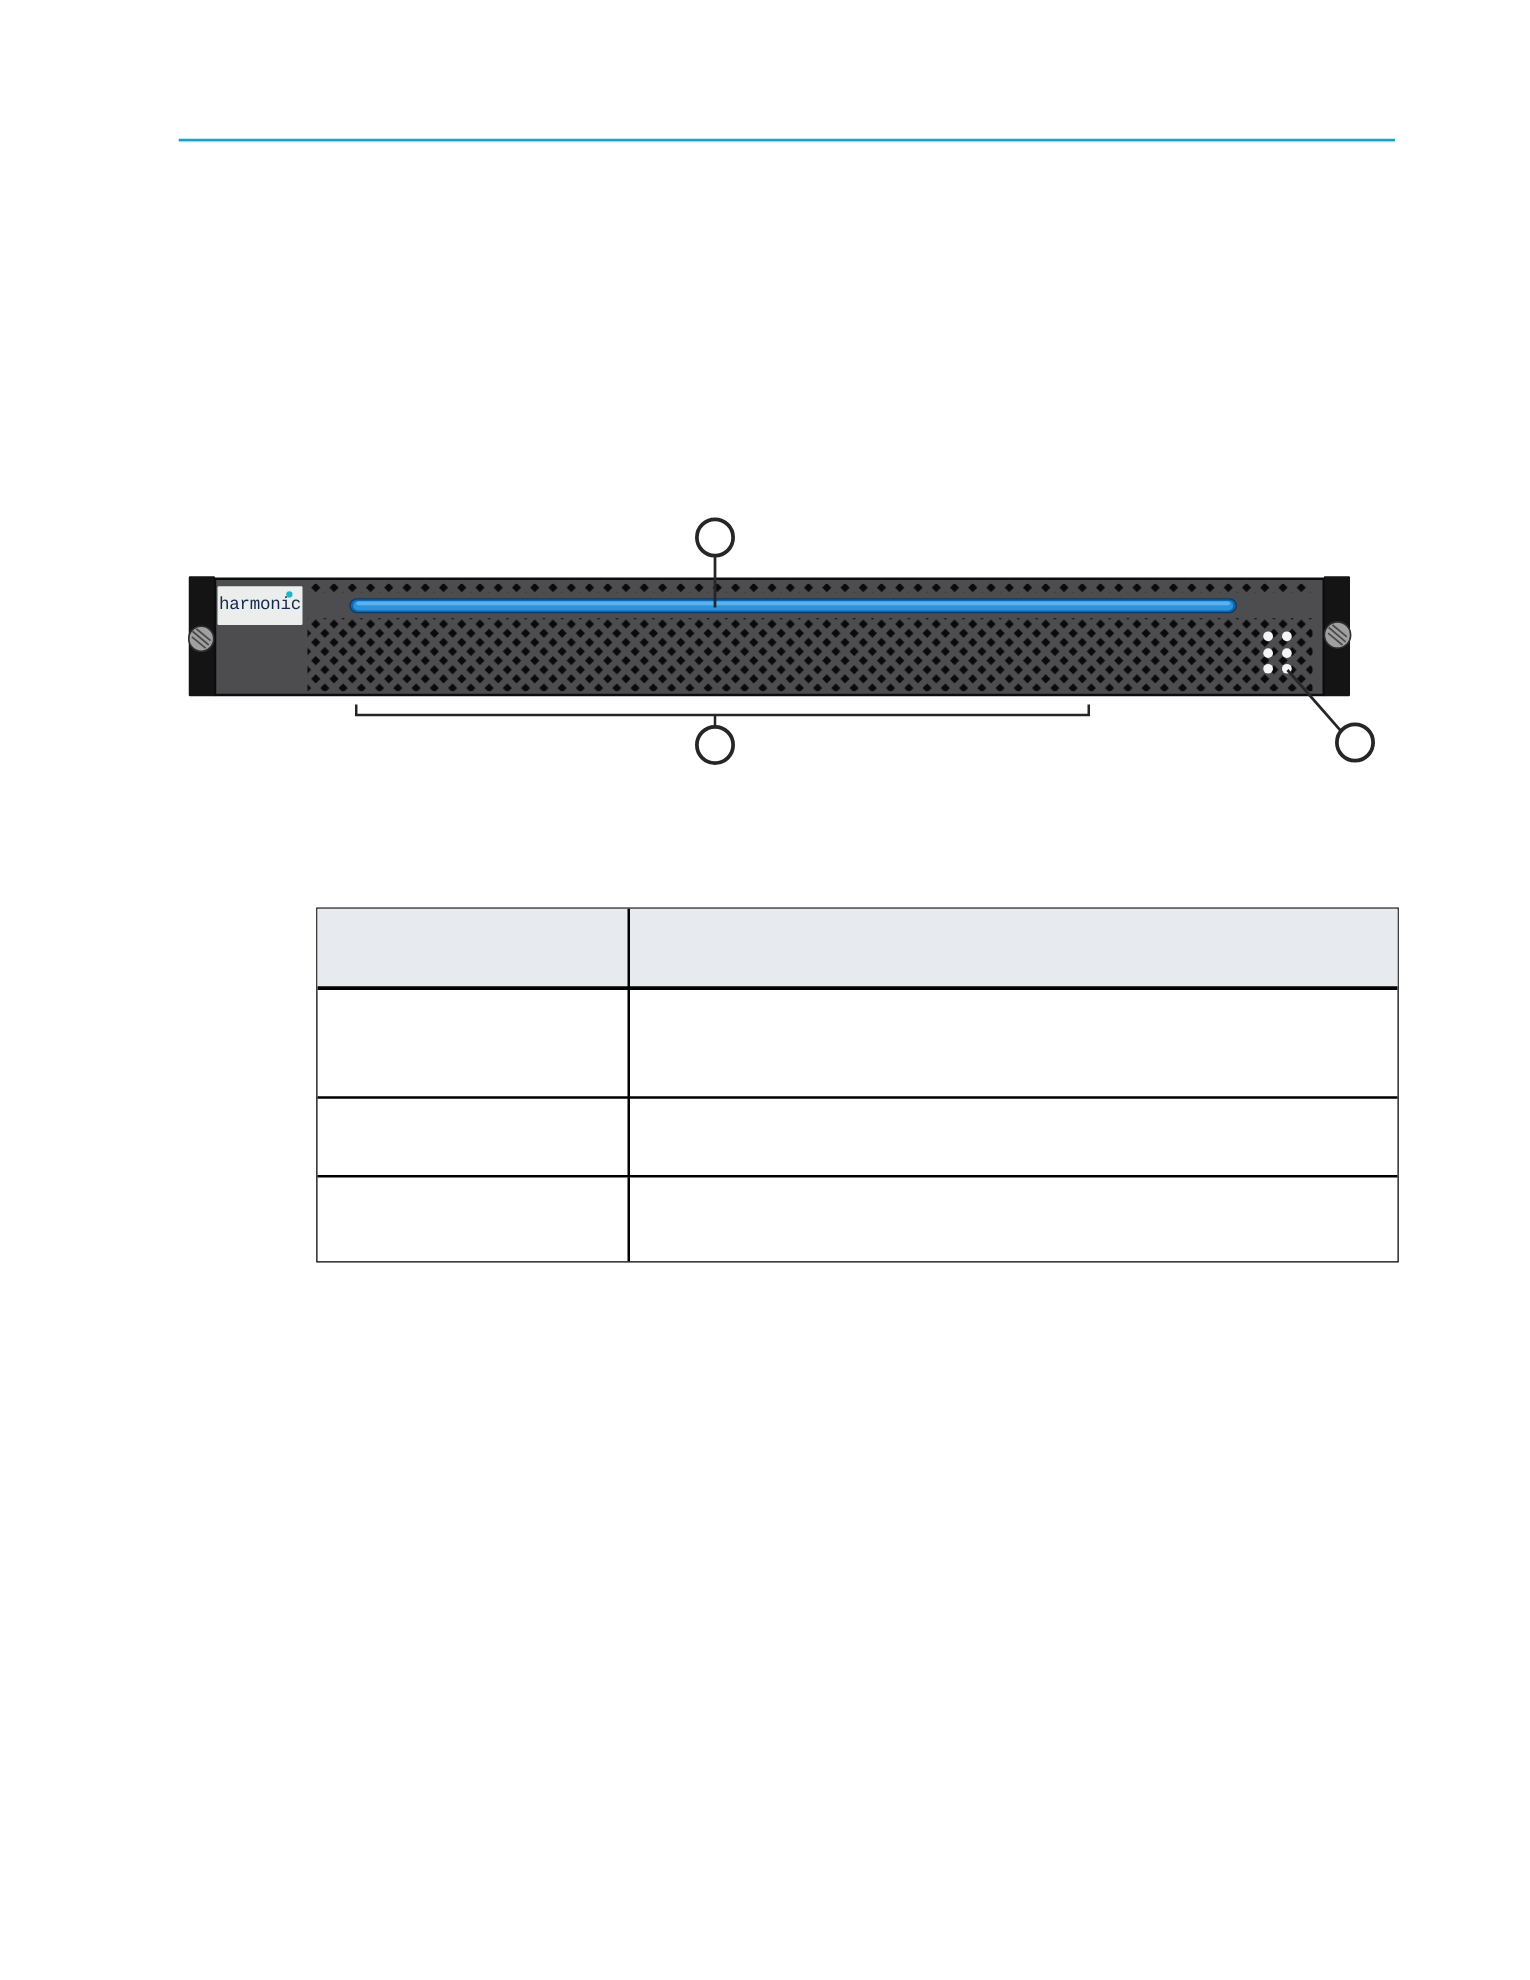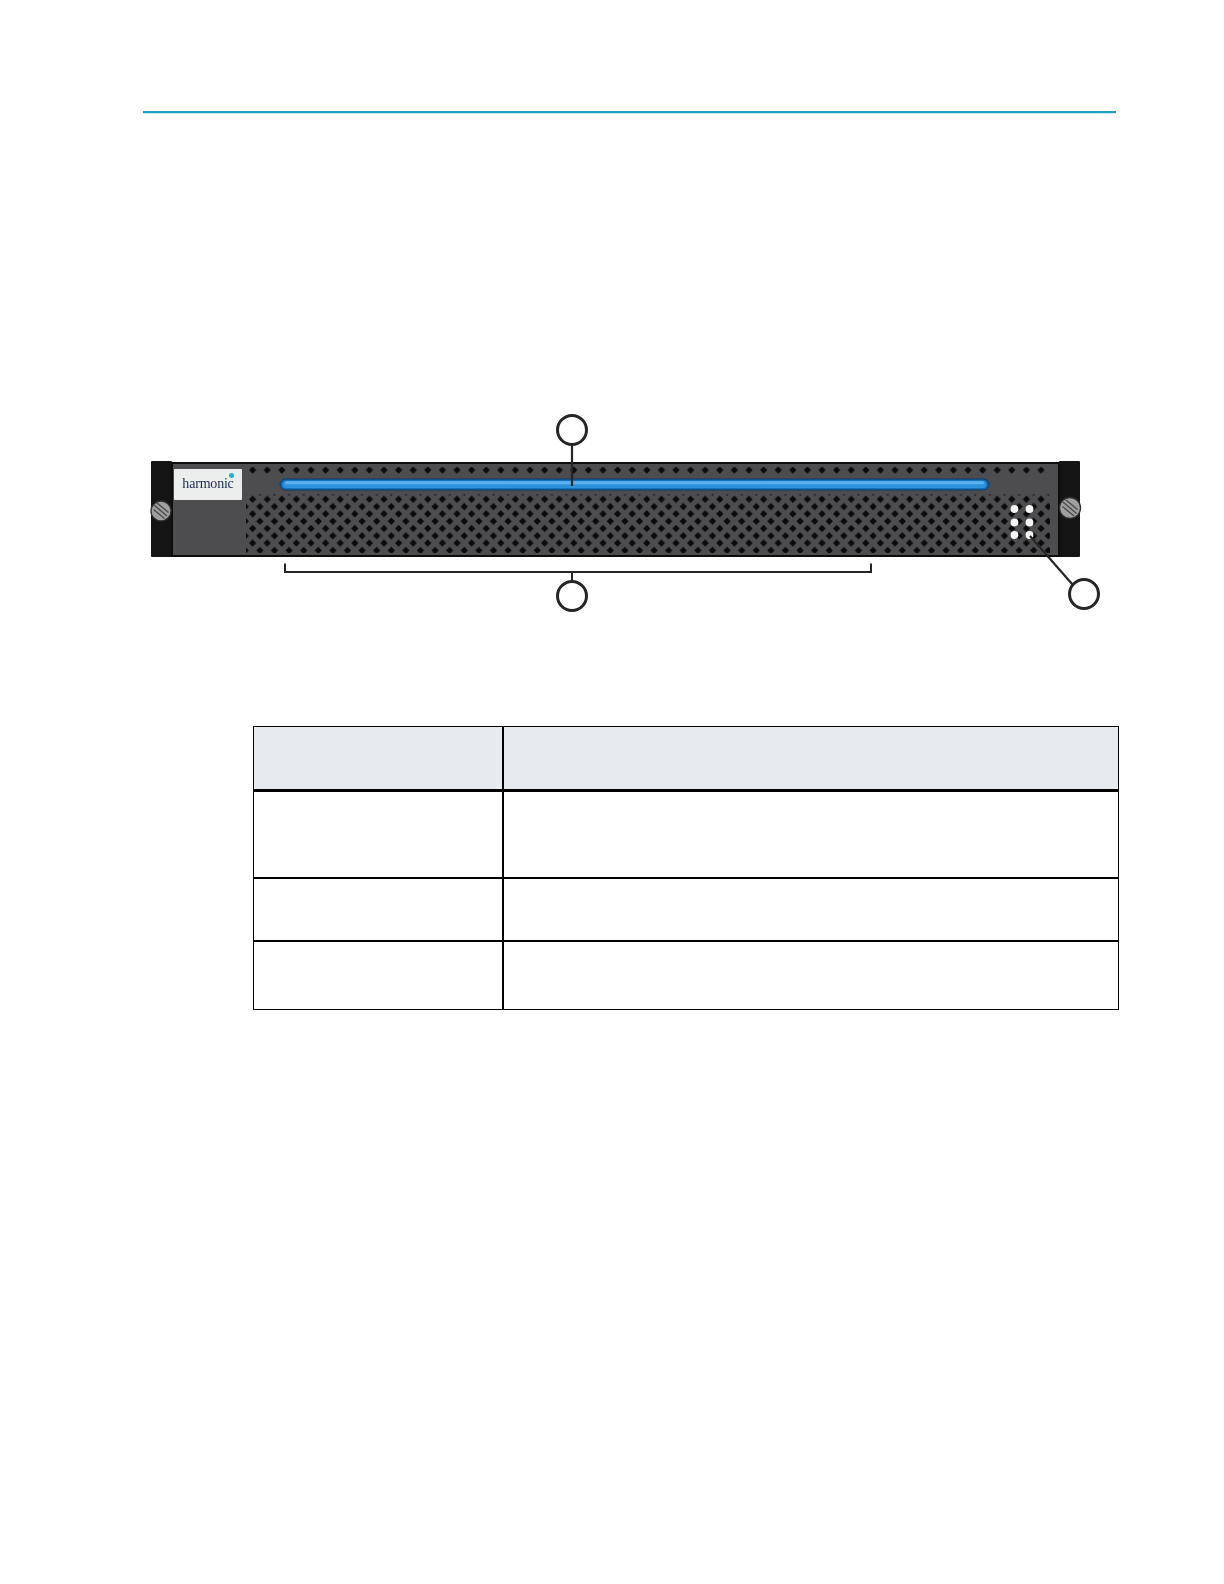--- a/index.html
+++ b/index.html
@@ -13,21 +13,21 @@
     background:#1f9fc4;box-shadow:0 1px 0 #c9eef6;
   }
   
   .device-svg{position:absolute;left:0;top:400px;width:1224px;height:220px;}
   
   .logo-plate{
     position:absolute;left:174px;top:469px;width:68px;height:31px;
     background:#eceeed;border-radius:1px;display:flex;align-items:center;justify-content:center;
   }
   .logo-text{
-    font-family:Liberation Serif, serif;font-size:14px;letter-spacing:-0.2px;
+    font-family:Liberation Mono, monospace;font-size:14px;letter-spacing:-0.2px;
     color:#17294e;line-height:1;transform:translateY(-1px);
   }
   .logo-dot{
     position:absolute;left:55px;top:4px;width:5px;height:5px;border-radius:50%;
     background:#1cb5c9;
   }
   
   .doc-table{
     position:absolute;left:253px;top:726px;width:866px;height:284px;
     display:grid;grid-template-columns:250px 1fr;grid-template-rows:65px 87px 63px auto;

